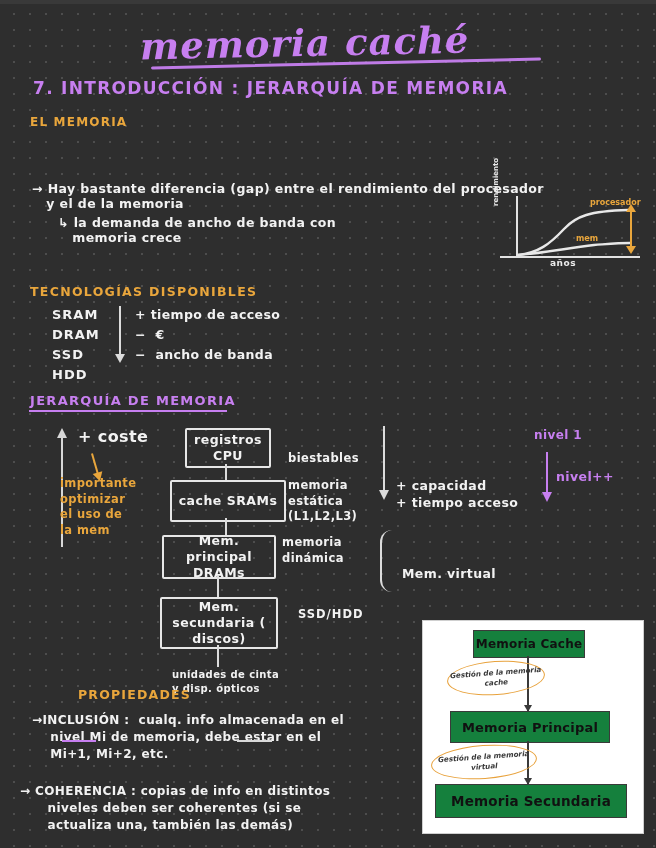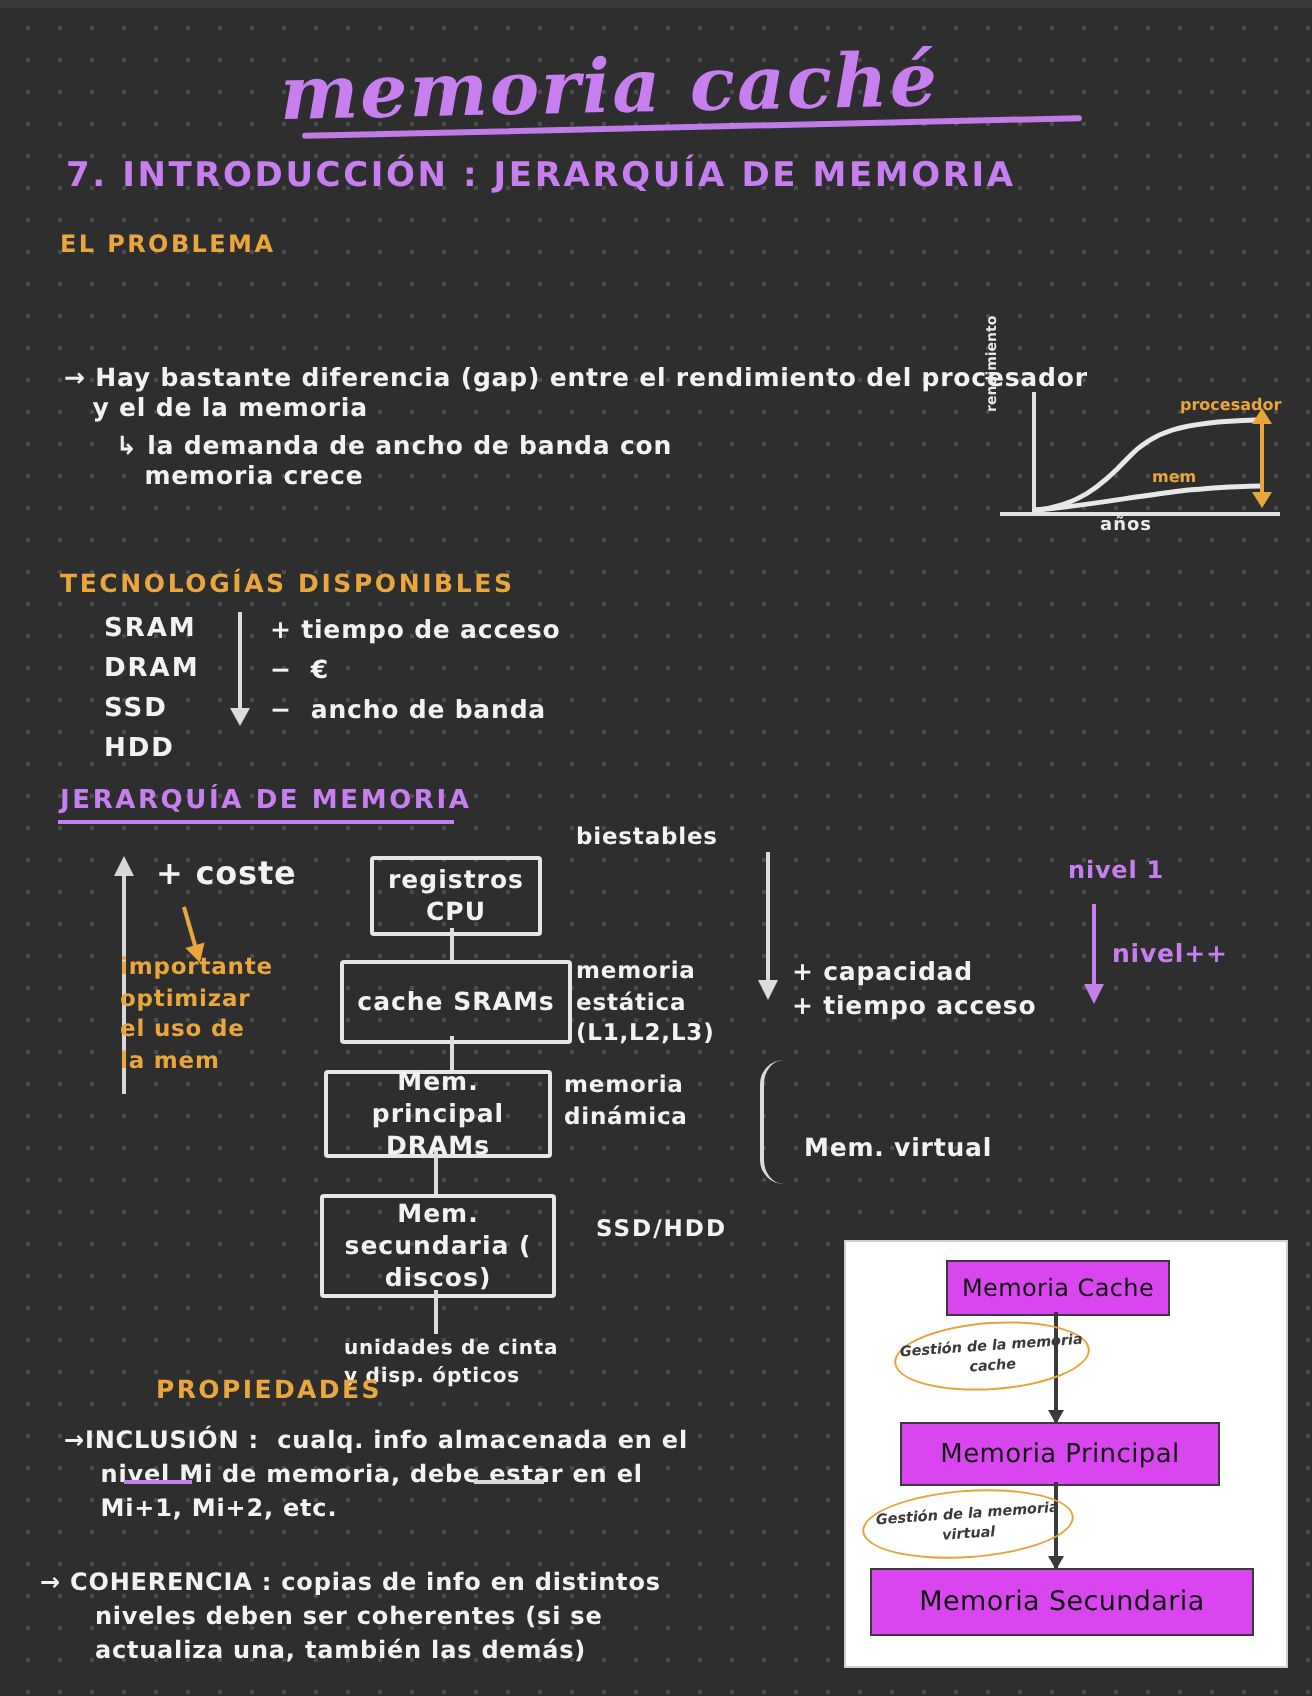--- a/index.html
+++ b/index.html
@@ -66,21 +66,21 @@
   #box-reg{left:185px;top:428px;width:82px;height:36px;}
   #box-cache{left:170px;top:480px;width:112px;height:38px;}
   #box-mp{left:162px;top:535px;width:110px;height:40px;}
   #box-ms{left:160px;top:597px;width:114px;height:48px;}
   .vline{position:absolute;width:2px;background:#dcdcdc;}
   #vl1{left:225px;top:464px;height:16px;}
   #vl2{left:225px;top:518px;height:17px;}
   #vl3{left:217px;top:575px;height:22px;}
   #vl4{left:217px;top:645px;height:22px;}
 
-  #lbl-bi{left:288px;top:412px;font-size:11.5px;}
+  #lbl-bi{left:288px;top:452px;font-size:11.5px;}
   #lbl-est{left:288px;top:478px;font-size:11.5px;line-height:1.35;}
   #lbl-din{left:282px;top:535px;font-size:11.5px;line-height:1.35;}
   #lbl-ssd{left:298px;top:608px;font-size:11.5px;letter-spacing:1px;}
   #lbl-unid{left:172px;top:668px;font-size:10px;line-height:1.35;}
 
   
   #big-arrow{position:absolute;left:383px;top:426px;width:2px;height:68px;background:#dcdcdc;}
   #big-arrow:after{content:"";position:absolute;left:-4px;top:64px;border-left:5px solid transparent;border-right:5px solid transparent;border-top:10px solid #dcdcdc;}
   #cap{left:396px;top:478px;font-size:12.5px;line-height:1.35;}
   #brace{position:absolute;left:380px;top:530px;width:16px;height:62px;
@@ -93,23 +93,23 @@
   #nivelpp{left:556px;top:470px;font-size:12.5px;}
 
   
   #p1{left:32px;top:712px;font-size:12px;line-height:1.42;}
   #p1-u-nivel{position:absolute;left:62px;top:740px;width:34px;height:2px;background:#c77ff0;}
   #p1-u-debe{position:absolute;left:237px;top:740px;width:35px;height:2px;background:#d9d9d9;}
   #p2{left:20px;top:783px;font-size:12px;line-height:1.42;}
 
   
   #panel{position:absolute;left:422px;top:620px;width:220px;height:212px;background:#ffffff;border:1px solid #cfcfcf;}
-  .pbox{position:absolute;border:1.6px solid #3a3a3a;background:#d946ef;color:#111;
+  .pbox{position:absolute;border:1.6px solid #3a3a3a;background:#15803d;color:#111;
         display:flex;align-items:center;justify-content:center;
-        font-family:"DejaVu Sans", sans-serif;font-weight:400;letter-spacing:.2px;}
+        font-family:"DejaVu Sans", sans-serif;font-weight:700;letter-spacing:.2px;}
   #pb-cache{left:50px;top:9px;width:110px;height:26px;font-size:12px;}
   #pb-prin{left:27px;top:90px;width:158px;height:30px;font-size:13px;}
   #pb-sec{left:12px;top:163px;width:190px;height:32px;font-size:13.5px;}
   .pline{position:absolute;width:2px;background:#3a3a3a;}
   #pl1{left:104px;top:35px;height:56px;}
   #pl2{left:104px;top:120px;height:44px;}
   #pl1:after,#pl2:after{content:"";position:absolute;left:-3px;bottom:0;border-left:4px solid transparent;border-right:4px solid transparent;border-top:7px solid #3a3a3a;}
   .ellipse{position:absolute;border:1.7px solid #e8a23c;border-radius:50%;
            display:flex;align-items:center;justify-content:center;text-align:center;
            color:#3a3a3a;font-size:7.2px;font-weight:700;font-style:italic;line-height:1.35;
@@ -132,21 +132,21 @@
 <body>
 
 <div id="page">
   <div class="topstrip"></div>
 
   <div class="ink" id="title">memoria caché</div>
   <div id="title-underline"></div>
 
   <div class="ink hand p" id="h1">7. INTRODUCCIÓN : JERARQUÍA DE MEMORIA</div>
 
-  <div class="ink hand o" id="sub-problema">EL PROBLEMA</div>
+  <div class="ink hand o" id="sub-problema">EL MEMORIA</div>
 
   <div class="ink hand w bullet" id="b2">→ Hay bastante diferencia (gap) entre el rendimiento del procesador
    y el de la memoria</div>
   <div class="ink hand w bullet" id="b3">↳ la demanda de ancho de banda con
    memoria crece</div>
 
   <div id="chart">
     <div class="axis" style="left:18px;top:0;width:2px;height:62px;"></div>
     <div class="axis" style="left:2px;top:60px;width:140px;height:2px;"></div>
     <svg width="150" height="82" style="position:absolute;left:0;top:0;">

